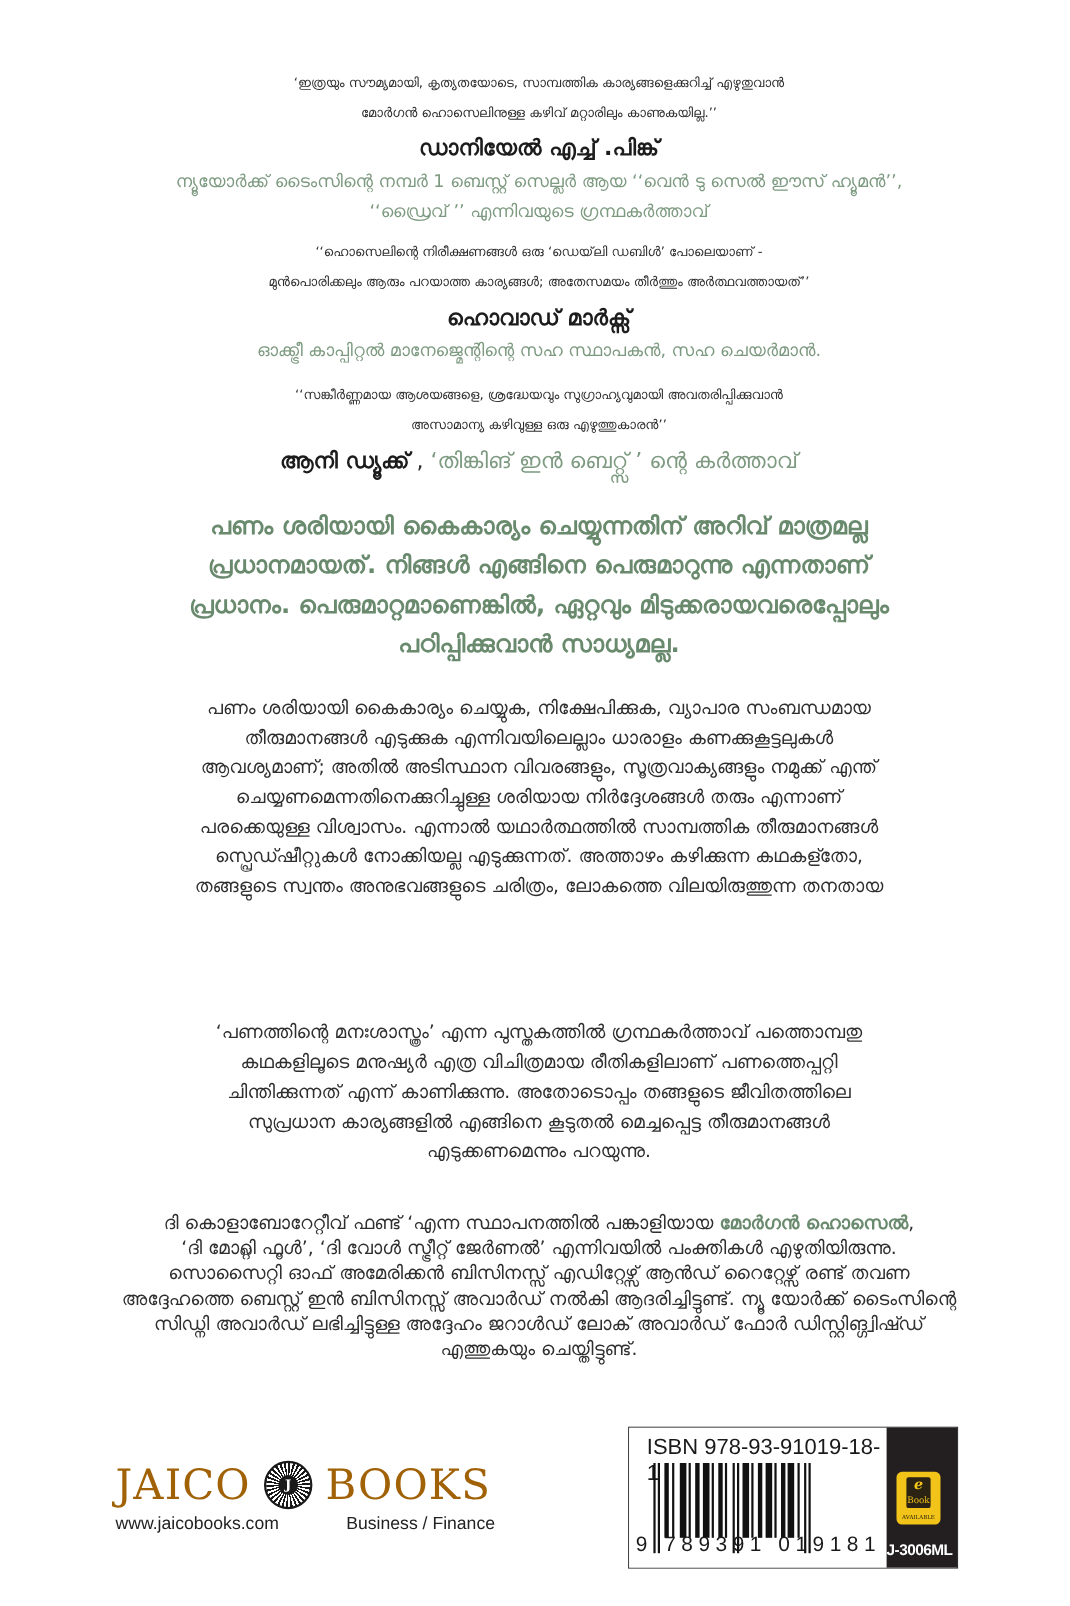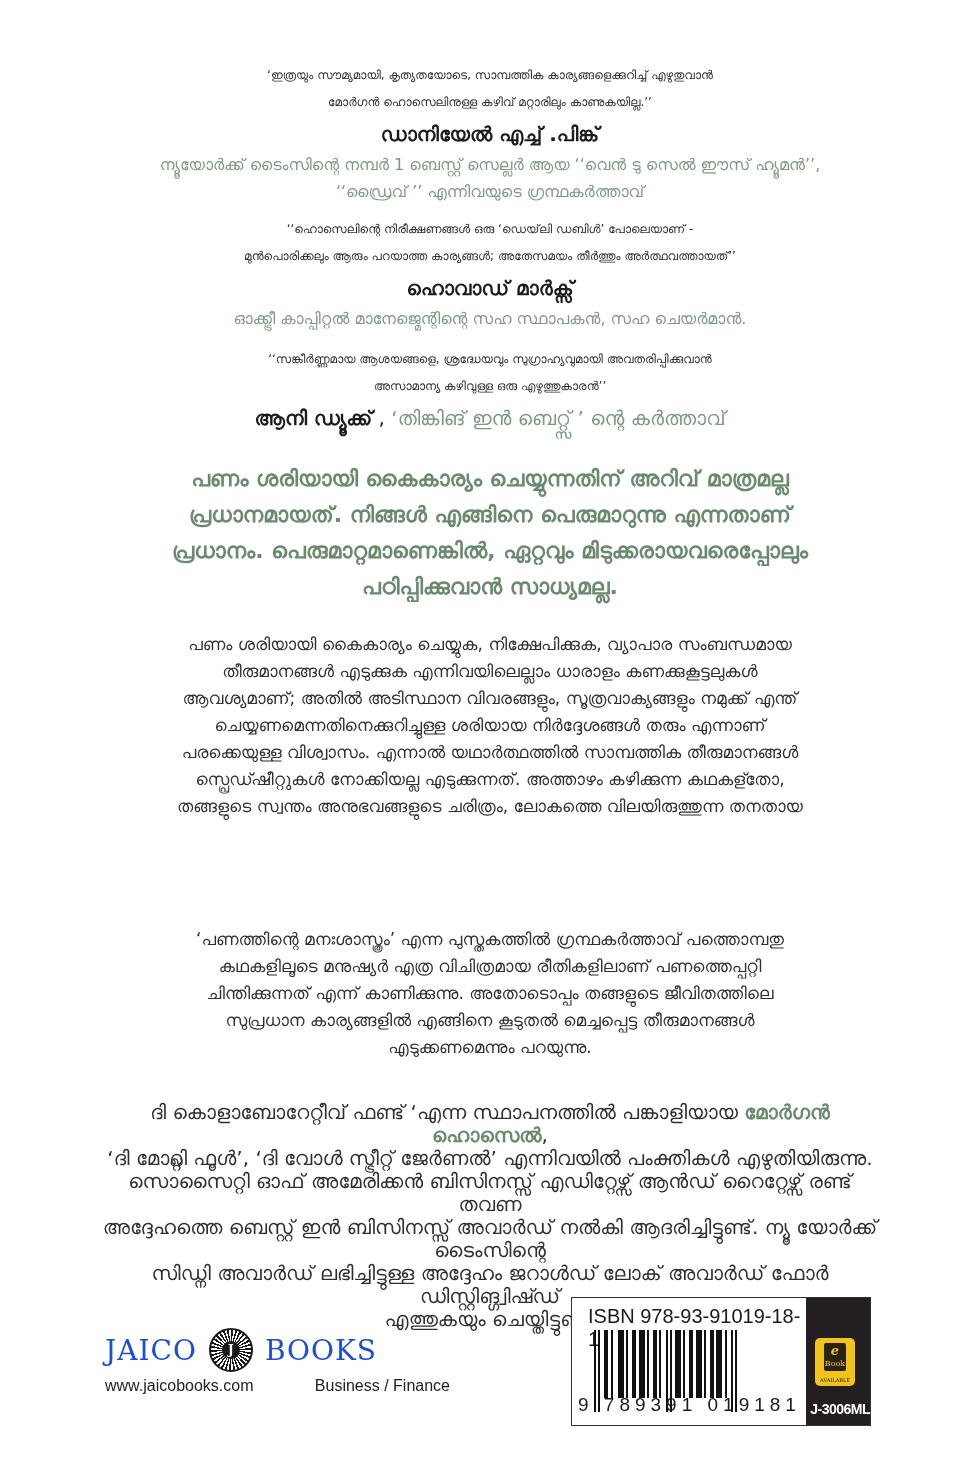--- a/index.html
+++ b/index.html
@@ -5,26 +5,26 @@
   html, body { margin: 0; padding: 0; background: #ffffff; }
   body { width: 973px; height: 1460px; position: relative; overflow: hidden;
          font-family: "DejaVu Sans", sans-serif; color: #2b2b2b; }
   .block { position: absolute; left: 100px; width: 780px; text-align: center; }
   .quote { font-size: 12px; line-height: 27px; color: #2e2e2e; }
   .author { font-size: 20px; font-weight: bold; line-height: 26px; color: #1c1c1c; margin-top: 5px; }
   .sub { font-size: 16px; line-height: 27px; color: #7d9a80; margin-top: 4px; }
   .sub-inline { color: #7d9a80; font-weight: normal; }
   .headline { font-size: 22px; line-height: 36px; color: #6a8a6e; font-weight: bold; }
   .body-text { font-size: 17px; line-height: 27px; color: #2f2f2f; }
-  .bio { font-size: 20px; line-height: 23px; color: #2f2f2f; text-align: center; }
+  .bio { font-size: 17px; line-height: 23px; color: #2f2f2f; text-align: center; }
   .hl-green { color: #6a8a6e; font-weight: bold; }
 
   .publisher { position: absolute; left: 105px; top: 1325px; width: 360px; }
   .logo-row { display: flex; align-items: center; height: 50px; }
-  .logo-word { font-family: "DejaVu Serif", serif; font-size: 28px; letter-spacing: 1px; color: #1d4ed8; }
+  .logo-word { font-family: "DejaVu Serif", serif; font-size: 38px; letter-spacing: 1px; color: #a16207; }
   .logo-mark { width: 40px; height: 40px; margin: 0 12px; border-radius: 50%; border: 2px solid #1a1a1a;
                background: repeating-conic-gradient(#1a1a1a 0deg 6deg, #ffffff 6deg 12deg);
                position: relative; }
   .logo-mark .inner { position: absolute; left: 11px; top: 11px; width: 18px; height: 18px; border-radius: 50%;
                background: #1a1a1a; color: #fff; font-family: "DejaVu Serif", serif; font-size: 12px; font-weight: bold;
                text-align: center; line-height: 18px; }
   .pub-meta { display: flex; justify-content: space-between; width: 345px; margin-top: 2px;
               font-family: "Liberation Sans", sans-serif; font-size: 16px; color: #222; }
 
   .barcode-box { position: absolute; left: 571px; top: 1297px; width: 298px; height: 127px;
@@ -35,21 +35,21 @@
   .bar { background: #111; height: 68px; }
   .bar.tall { height: 82px; }
   .gap { height: 68px; }
   .barcode-digits { position: absolute; left: 6px; top: 96px; font-family: "Liberation Sans", sans-serif; font-size: 19px; color: #1a1a1a; letter-spacing: 5px; background: transparent; text-align: center; }
   .barcode-right { width: 64px; background: #231f20; position: relative; }
   .ebook-badge { position: absolute; left: 9px; top: 40px; width: 40px; height: 48px; background: #f2c318; border-radius: 5px; }
   .ebook-inner { position: absolute; left: 9px; top: 5px; width: 22px; height: 28px; background: #2a2212; border-radius: 2px;
                  color: #f2c318; font-family: "DejaVu Serif", serif; font-size: 8px; text-align: center; line-height: 11px; }
   .ebook-inner .e { font-size: 13px; font-style: italic; font-weight: bold; display: block; line-height: 15px; }
   .ebook-avail { position: absolute; left: 0; bottom: 3px; width: 100%; text-align: center; font-family: "DejaVu Serif", serif; font-size: 5px; color: #2a2212; }
-  .code-label { position: absolute; left: 0; bottom: 8px; width: 100%; text-align: right; font-family: "Liberation Sans", sans-serif;
+  .code-label { position: absolute; left: 0; bottom: 8px; width: 100%; text-align: left; font-family: "Liberation Sans", sans-serif;
                 font-weight: bold; font-size: 14px; color: #fff; letter-spacing: -0.5px; }
 </style>
 </head>
 <body>
 
 <div class="block" style="top:62px;">
   <div class="quote">
     <div>‘ഇത്രയും സൗമ്യമായി, കൃത്യതയോടെ, സാമ്പത്തിക കാര്യങ്ങളെക്കുറിച്ച് എഴുതുവാൻ</div>
     <div>മോർഗൻ ഹൊസെലിനുള്ള കഴിവ് മറ്റാരിലും കാണുകയില്ല.’’</div>
   </div>

